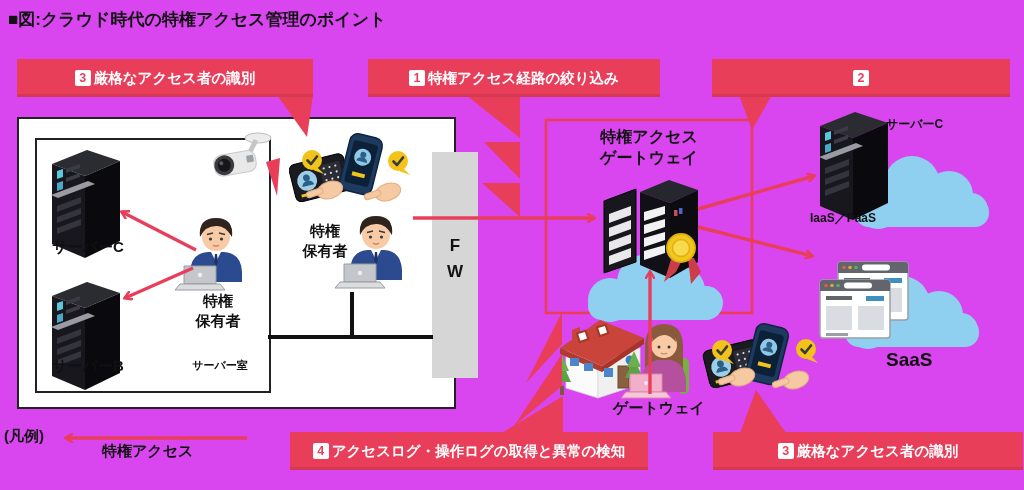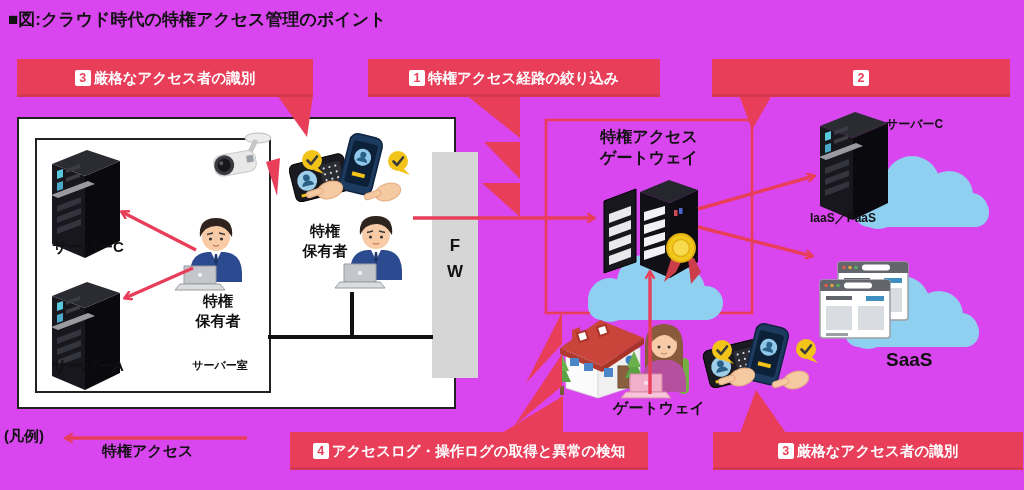--- a/index.html
+++ b/index.html
@@ -304,21 +304,21 @@
 <div class="banner" style="left:290px;top:432px;width:358px;">
   <span class="num">4</span>
   <span>アクセスログ・操作ログの取得と異常の検知</span>
 </div>
 <div class="banner" style="left:713px;top:432px;width:310px;">
   <span class="num">3</span>
   <span>厳格なアクセス者の識別</span>
 </div>
 
 <div class="lbl center" style="left:42px;top:237px;width:92px;font-size:15px;">サーバーC</div>
-<div class="lbl center" style="left:42px;top:356px;width:92px;font-size:15px;">サーバーA</div>
+<div class="lbl center" style="left:42px;top:356px;width:92px;font-size:15px;">サーバーB</div>
 <div class="lbl center" style="left:186px;top:291px;width:64px;font-size:15px;">
   <div>特権</div>
   <div>保有者</div>
 </div>
 <div class="lbl center" style="left:172px;top:358px;width:96px;font-size:11px;">サーバー室</div>
 <div class="lbl center" style="left:294px;top:221px;width:62px;font-size:15px;">
   <div>特権</div>
   <div>保有者</div>
 </div>
 <div class="lbl center" style="left:432px;top:233px;width:46px;font-size:17px;line-height:1.5;">

